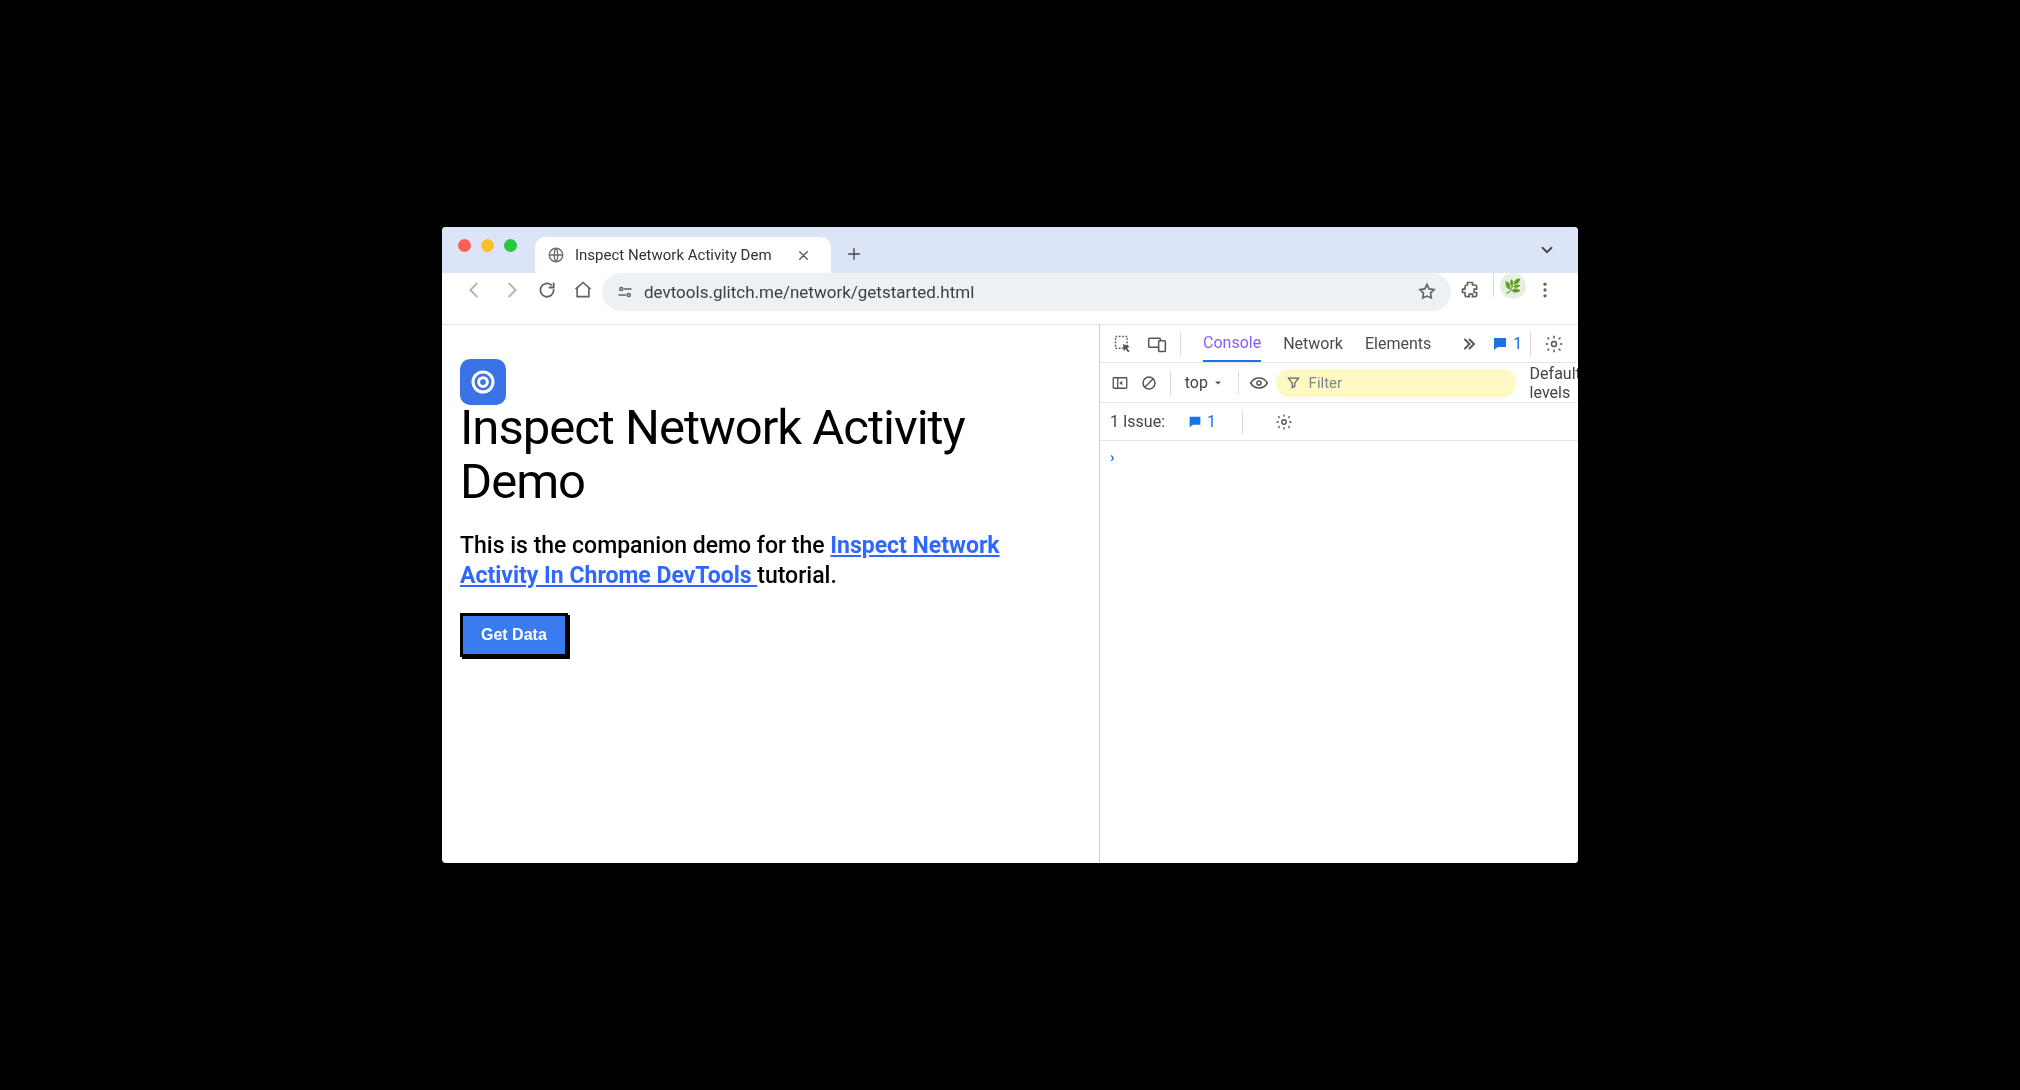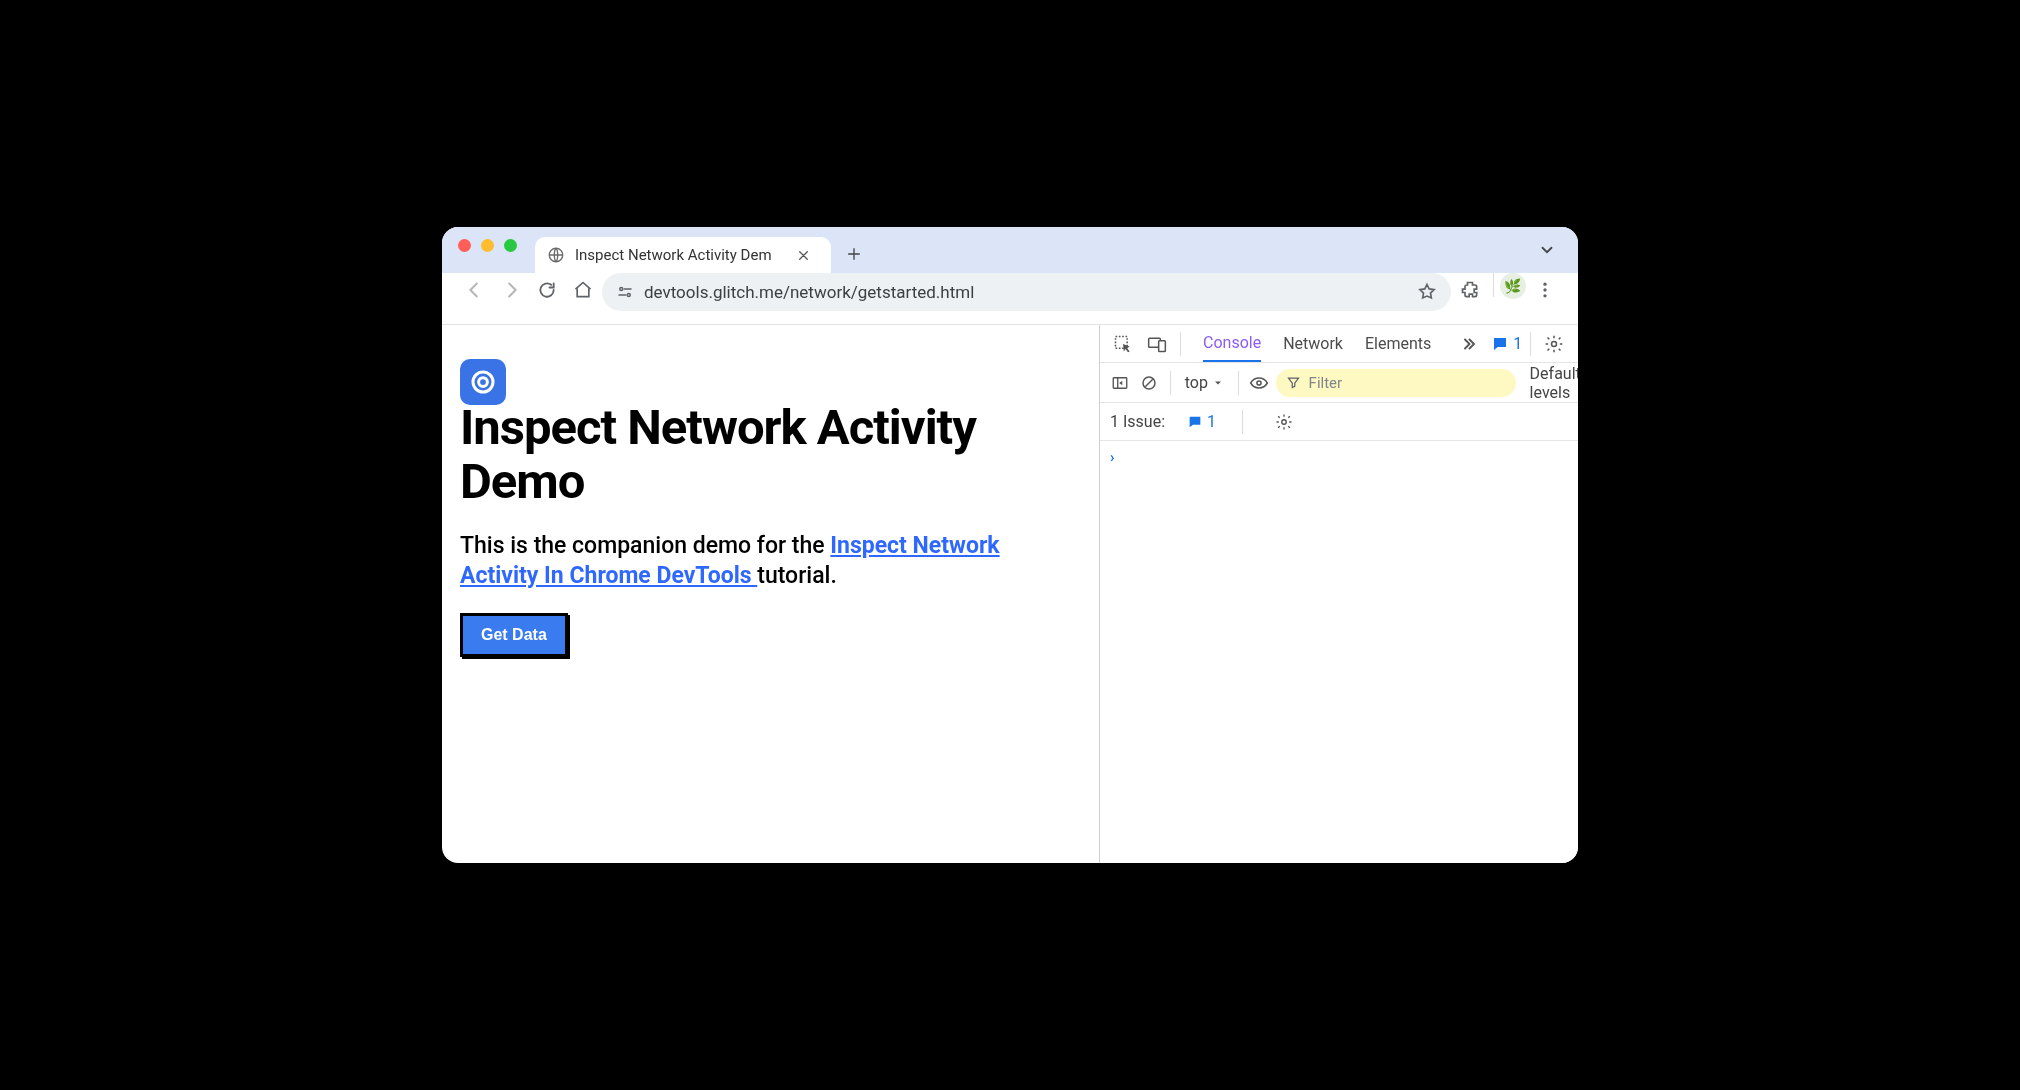--- a/index.html
+++ b/index.html
@@ -6,21 +6,21 @@
   html, body { margin:0; padding:0; height:100%; }
   body {
     background:#000;
     font-family: -apple-system, BlinkMacSystemFont, "Segoe UI", Roboto, Helvetica, Arial, sans-serif;
     display:flex; align-items:center; justify-content:center;
     width:2020px; height:1090px;
   }
   .window {
     width:1136px; height:636px;
     background:#fff;
-    border-radius:16px;
+    border-radius:4px;
     overflow:hidden;
     box-shadow:0 20px 60px rgba(0,0,0,.5);
     display:flex; flex-direction:column;
   }
   
   .tabstrip {
     height:46px;
     background:#dbe5f7;
     display:flex; align-items:flex-end;
     padding:0 10px;
@@ -64,21 +64,21 @@
     padding:0 14px; gap:10px;
     color:#3c4043; font-size:17px;
   }
   .omnibox .url { flex:1; white-space:nowrap; overflow:hidden; }
   .omnibox .star { color:#5f6368; }
   .vert-sep { width:1px; height:24px; background:#dcdcdc; margin:0 4px;}
   .avatar { width:26px; height:26px; border-radius:50%; background:#e6efe1; display:flex; align-items:center; justify-content:center; font-size:14px;}
   
   .content { flex:1; display:flex; overflow:hidden; }
   .page { flex: 0 0 657px; padding:30px 22px 0 18px; color:#000; overflow:auto; }
-  .page h1 { font-size:49px; font-weight:700; margin:0 0 22px 0; letter-spacing:-1px; line-height:1.1; display:flex; flex-wrap:wrap; align-items:flex-start;flex-direction:column;}
+  .page h1 { font-size:49px; font-weight:400; margin:0 0 22px 0; letter-spacing:-1px; line-height:1.1; display:flex; flex-wrap:wrap; align-items:flex-end;}
   .page-logo {
     width:46px; height:46px; border-radius:10px; background:#3973e6;
     display:inline-flex; align-items:center; justify-content:center; margin-right:12px; position:relative; top:4px;
   }
   .page p { font-size:23px; margin:0 0 22px 0; line-height:1.3; font-weight:500;}
   .page a { color:#2f68ff; text-decoration:underline; font-weight:700;}
   .getdata {
     background:#3a7cef; color:#fff; font-weight:700; font-size:16px;
     border:3px solid #000; padding:10px 18px; cursor:pointer;
     box-shadow: 2px 2px 0 #000;

